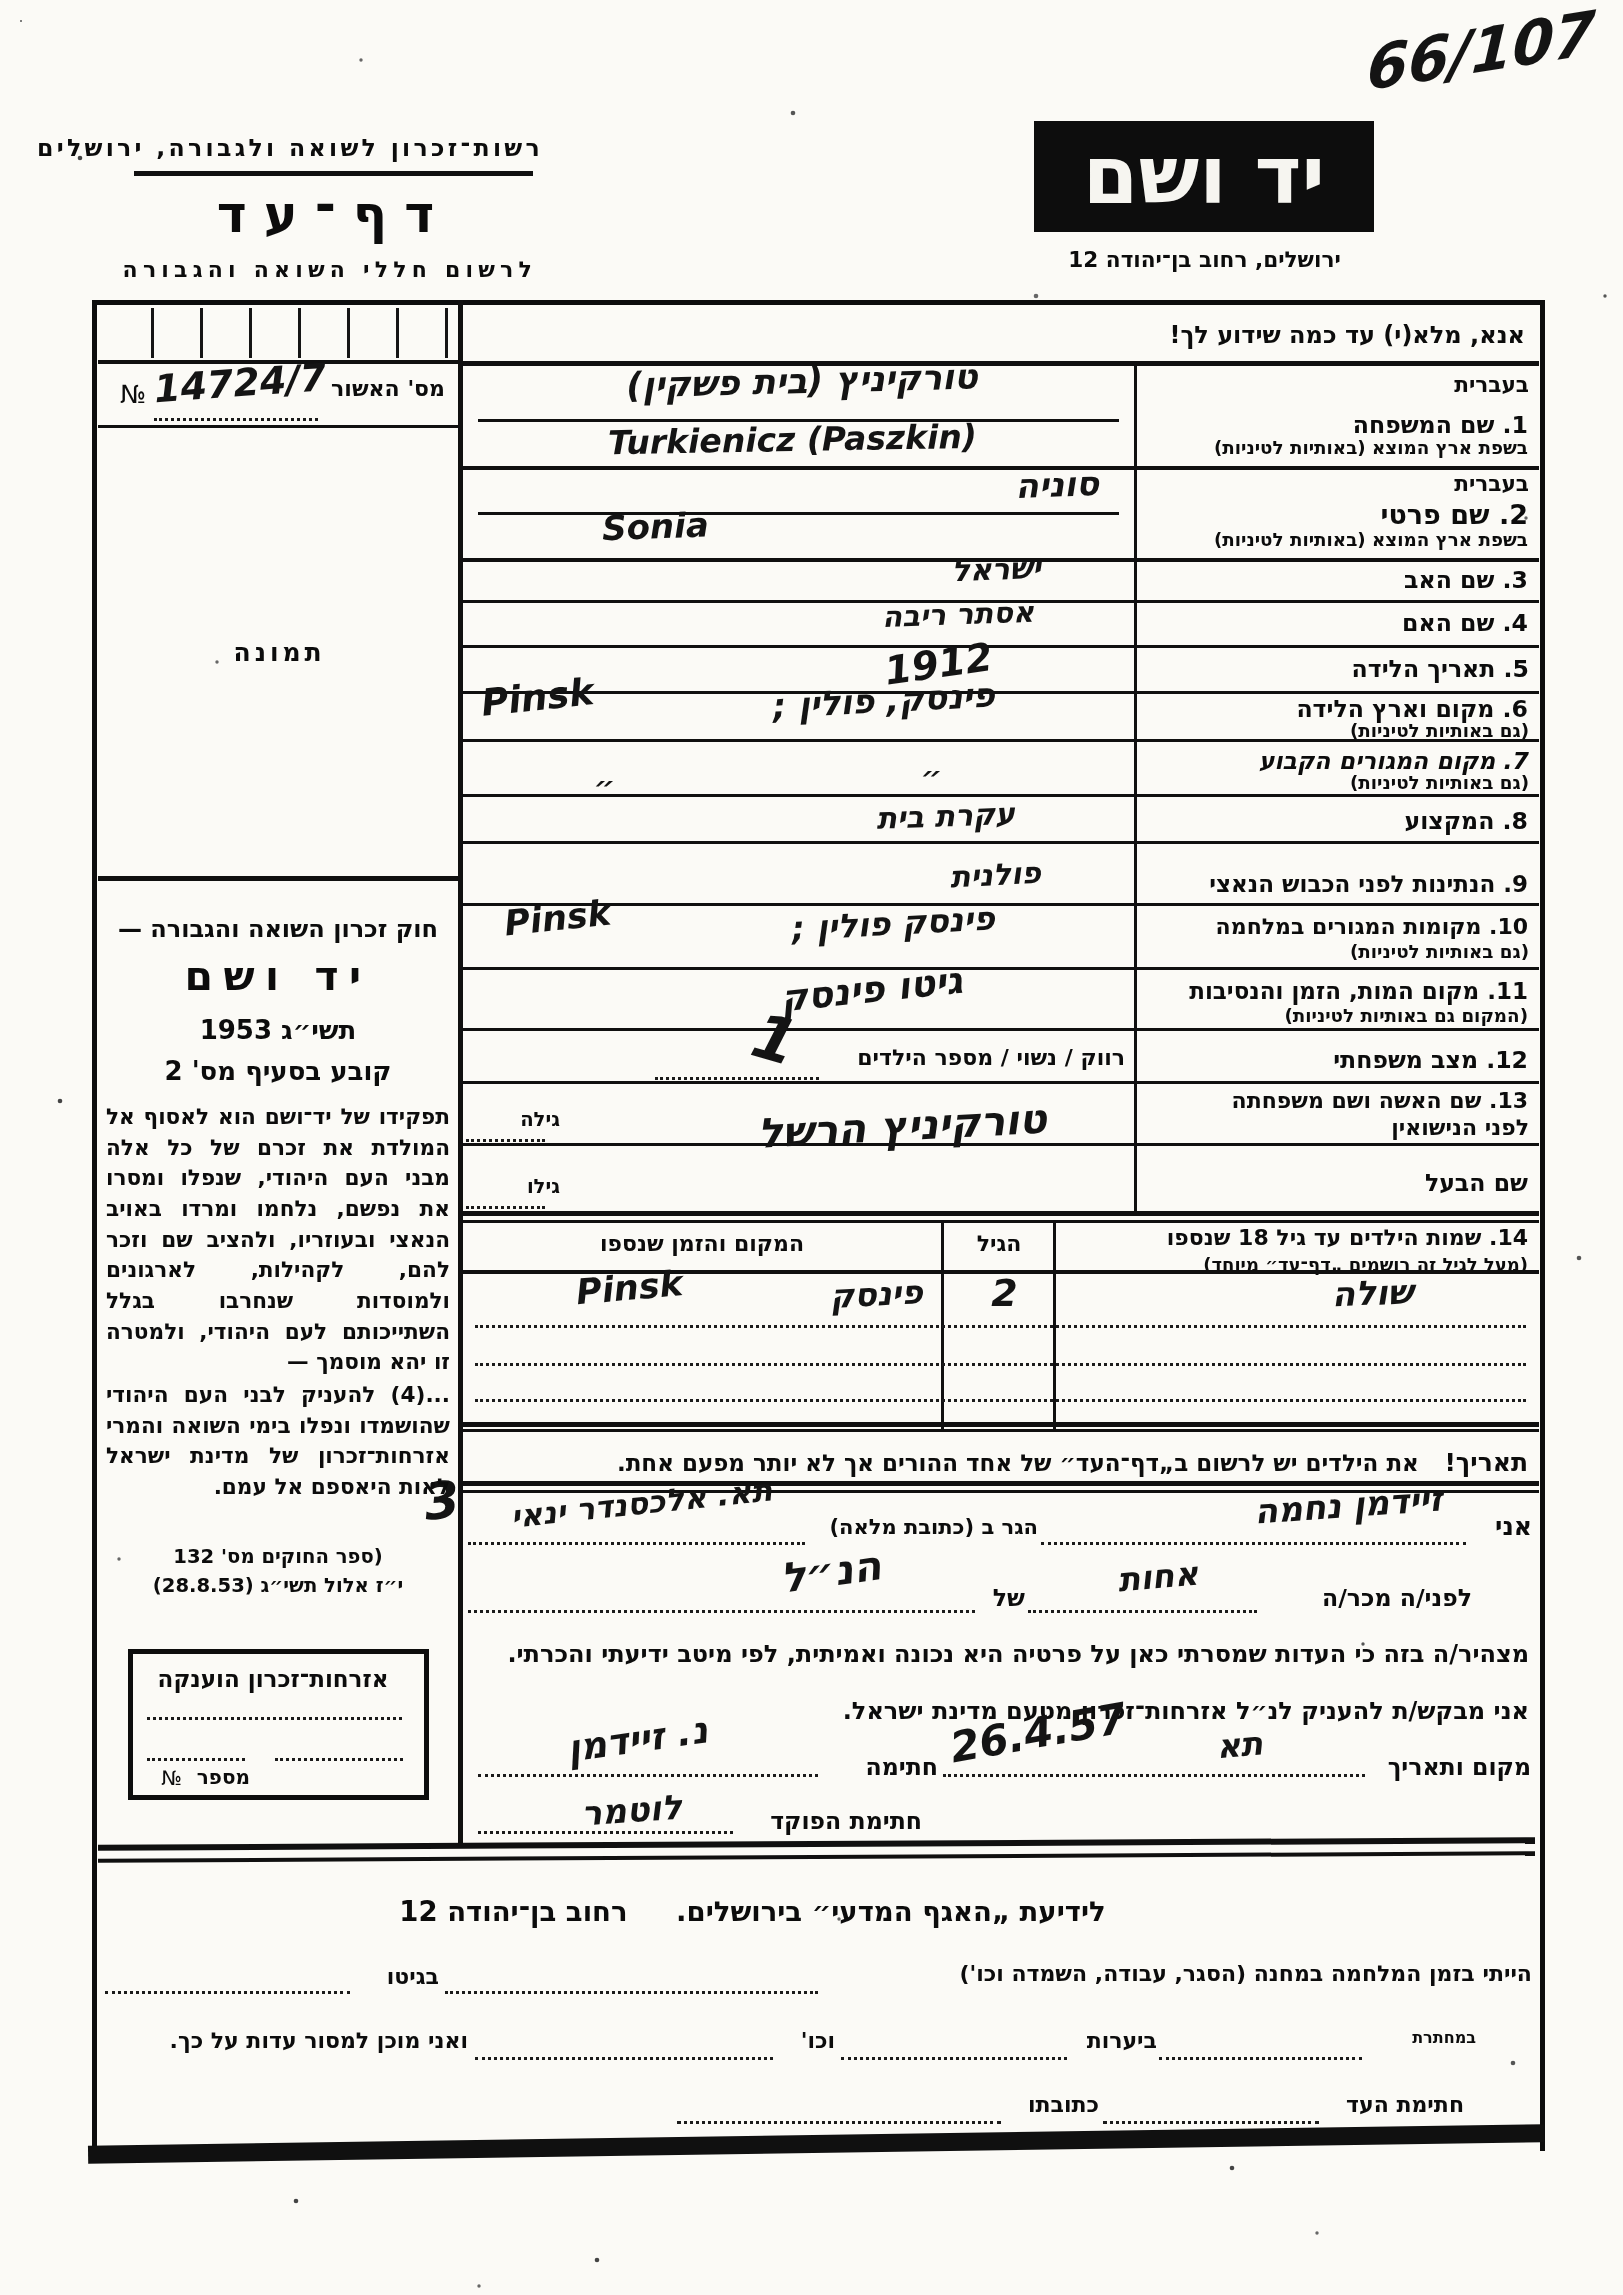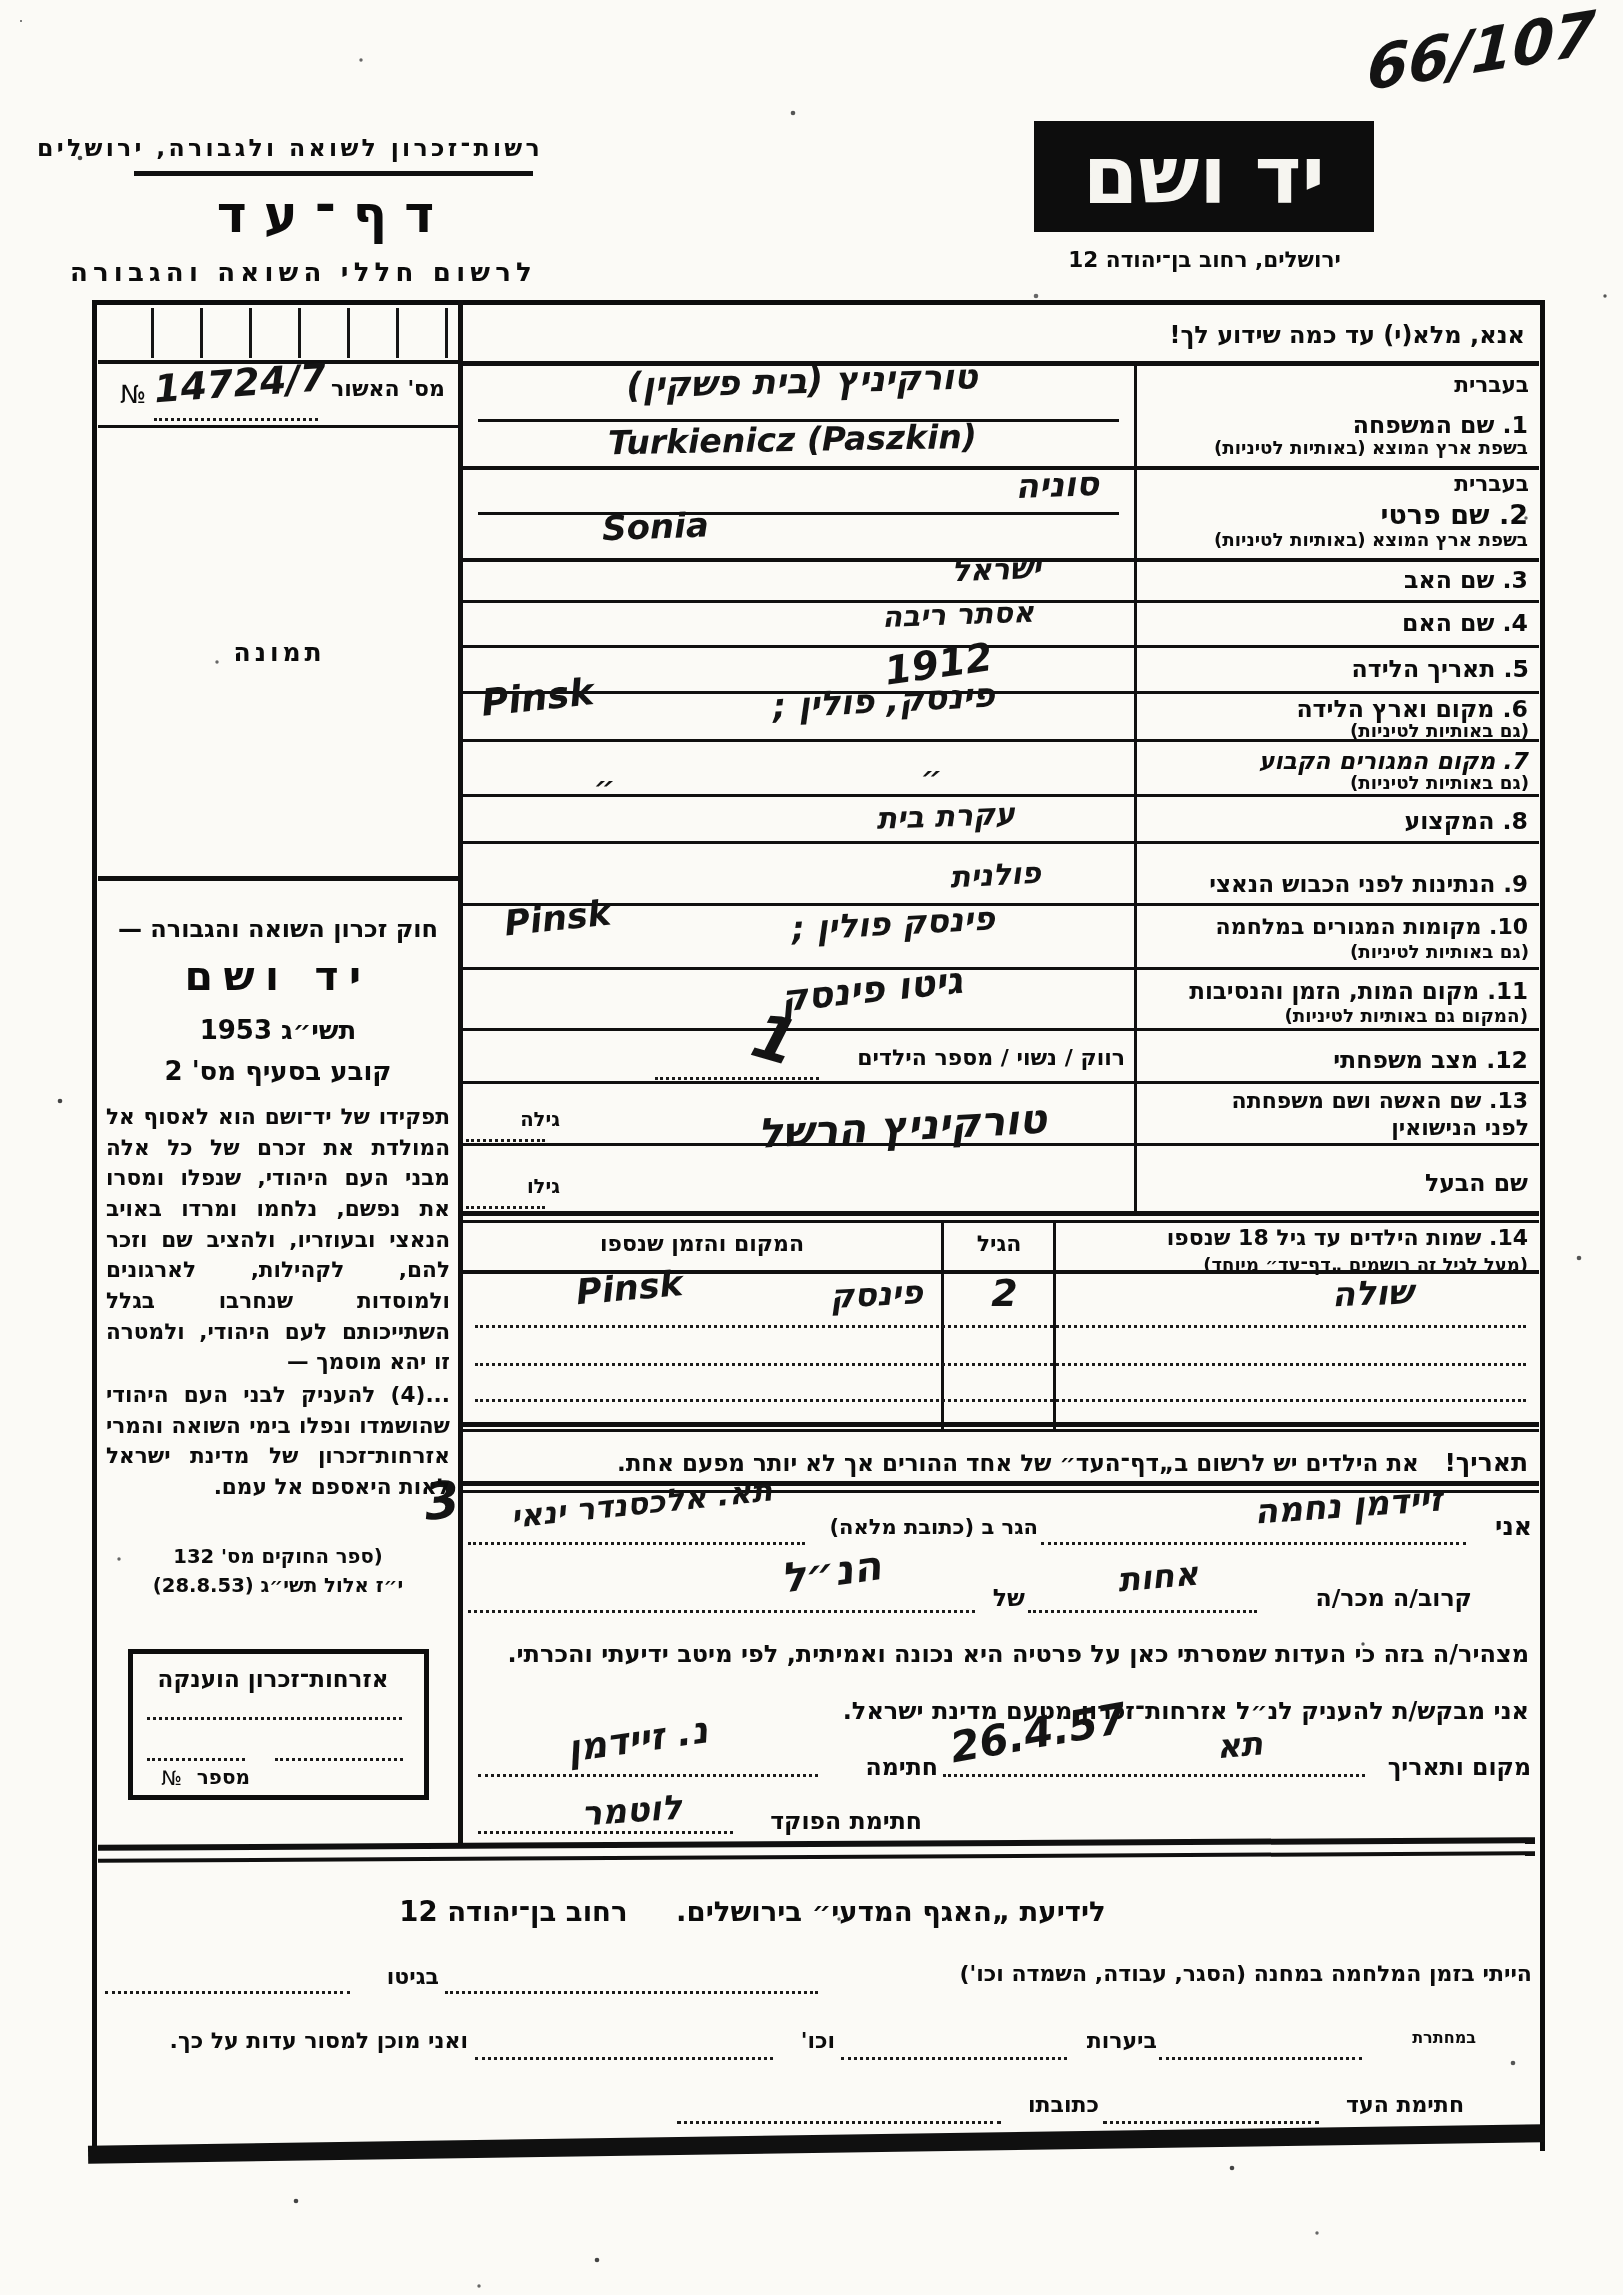--- a/index.html
+++ b/index.html
@@ -29,21 +29,21 @@
 
 <div id="page">
 
   <div class="noise" style="left:19.6px;top:19.6px;"></div>
 
   <div class="hw" style="left:1309px;top:19.6px;width:288px;font-size:60px;transform:rotate(-9deg) skewX(-12deg);">66/107</div>
 
   <div class="abs lbl ctr" style="left:121px;top:134px;width:422px;font-size:23.6px;letter-spacing:3.3px;">רשות־זכרון לשואה ולגבורה, ירושלים</div>
   <div class="hl" style="left:134px;top:171px;width:399px;height:5.2px;"></div>
   <div class="abs lbl ctr" style="left:216px;top:185px;width:236px;font-size:51px;letter-spacing:17px;">דף־עד</div>
-  <div class="abs lbl ctr" style="left:131px;top:257px;width:406px;font-size:26px;letter-spacing:5.2px;">לרשום חללי השואה והגבורה</div>
+  <div class="abs lbl ctr" style="left:131px;top:257px;width:406px;font-size:22px;letter-spacing:5.2px;">לרשום חללי השואה והגבורה</div>
 
   <div class="logo" style="left:1034px;top:121px;width:340px;height:111px;font-size:80px;line-height:110px;">יד ושם</div>
   <div class="abs lbl ctr" style="left:1008px;top:247px;width:393px;font-size:21.6px;">ירושלים, רחוב בן־יהודה 12</div>
 
   <div class="box" style="left:92px;top:300px;width:1443px;height:1846px;border-bottom:none;"></div>
 
   <div class="abs lbl rgt" style="left:1047px;top:321px;width:478px;font-size:24px;">אנא, מלא(י) עד כמה שידוע לך!</div>
   <div class="abs" style="left:105px;top:308px;width:357px;height:50px;background:repeating-linear-gradient(90deg,transparent 0 46px,#151515 46px 49px);"></div>
   <div class="hl" style="left:98px;top:360px;width:363px;height:3.9px;"></div>
   <div class="hl" style="left:463px;top:361px;width:1076px;height:4.6px;"></div>
@@ -157,21 +157,21 @@
   <div class="hl" style="left:463px;top:1490px;width:1076px;height:2.6px;"></div>
 
   <div class="abs lbl" style="left:1473px;top:1512px;width:59px;font-size:25px;">אני</div>
   <div class="hw ctr" style="left:1224px;top:1485px;width:249px;font-size:34px;transform:rotate(-4deg);">זיידמן נחמה</div>
   <div class="dot" style="left:1041px;top:1542px;width:425px;"></div>
   <div class="abs lbl" style="left:812px;top:1515px;width:226px;font-size:21px;">הגר ב (כתובת מלאה)</div>
   <div class="hw ctr" style="left:478px;top:1485px;width:327px;font-size:31px;transform:rotate(-6deg);">תא. אלכסנדר ינאי</div>
   <div class="dot" style="left:468px;top:1542px;width:337px;"></div>
   <div class="hw ltr" style="left:424px;top:1471px;width:39px;font-size:51px;transform:rotate(-6deg);">3</div>
 
-  <div class="abs lbl" style="left:1263px;top:1584px;width:209px;font-size:23.6px;">קרוב/ה מכר/ה</div>
+  <div class="abs lbl" style="left:1263px;top:1584px;width:209px;font-size:23.6px;">לפני/ה מכר/ה</div>
   <div class="hw ctr" style="left:1073px;top:1557px;width:170px;font-size:33px;transform:rotate(-5deg);">אחות</div>
   <div class="dot" style="left:1028px;top:1610px;width:229px;"></div>
   <div class="abs lbl" style="left:979px;top:1584px;width:46px;font-size:23.6px;">של</div>
   <div class="hw ctr" style="left:733px;top:1548px;width:196px;font-size:41px;transform:rotate(-8deg);">הנ״ל</div>
   <div class="dot" style="left:468px;top:1610px;width:507px;"></div>
 
   <div class="abs lbl rgt" style="left:465px;top:1640px;width:1064px;font-size:24px;">מצהיר/ה בזה כי העדות שמסרתי כאן על פרטיה היא נכונה ואמיתית, לפי מיטב ידיעתי והכרתי.</div>
   <div class="abs lbl rgt" style="left:753px;top:1697px;width:776px;font-size:24px;">אני מבקש/ת להעניק לנ״ל אזרחות־זכרון מטעם מדינת ישראל.</div>
 
   <div class="abs lbl" style="left:1371px;top:1753px;width:160px;font-size:23.6px;">מקום ותאריך</div>

